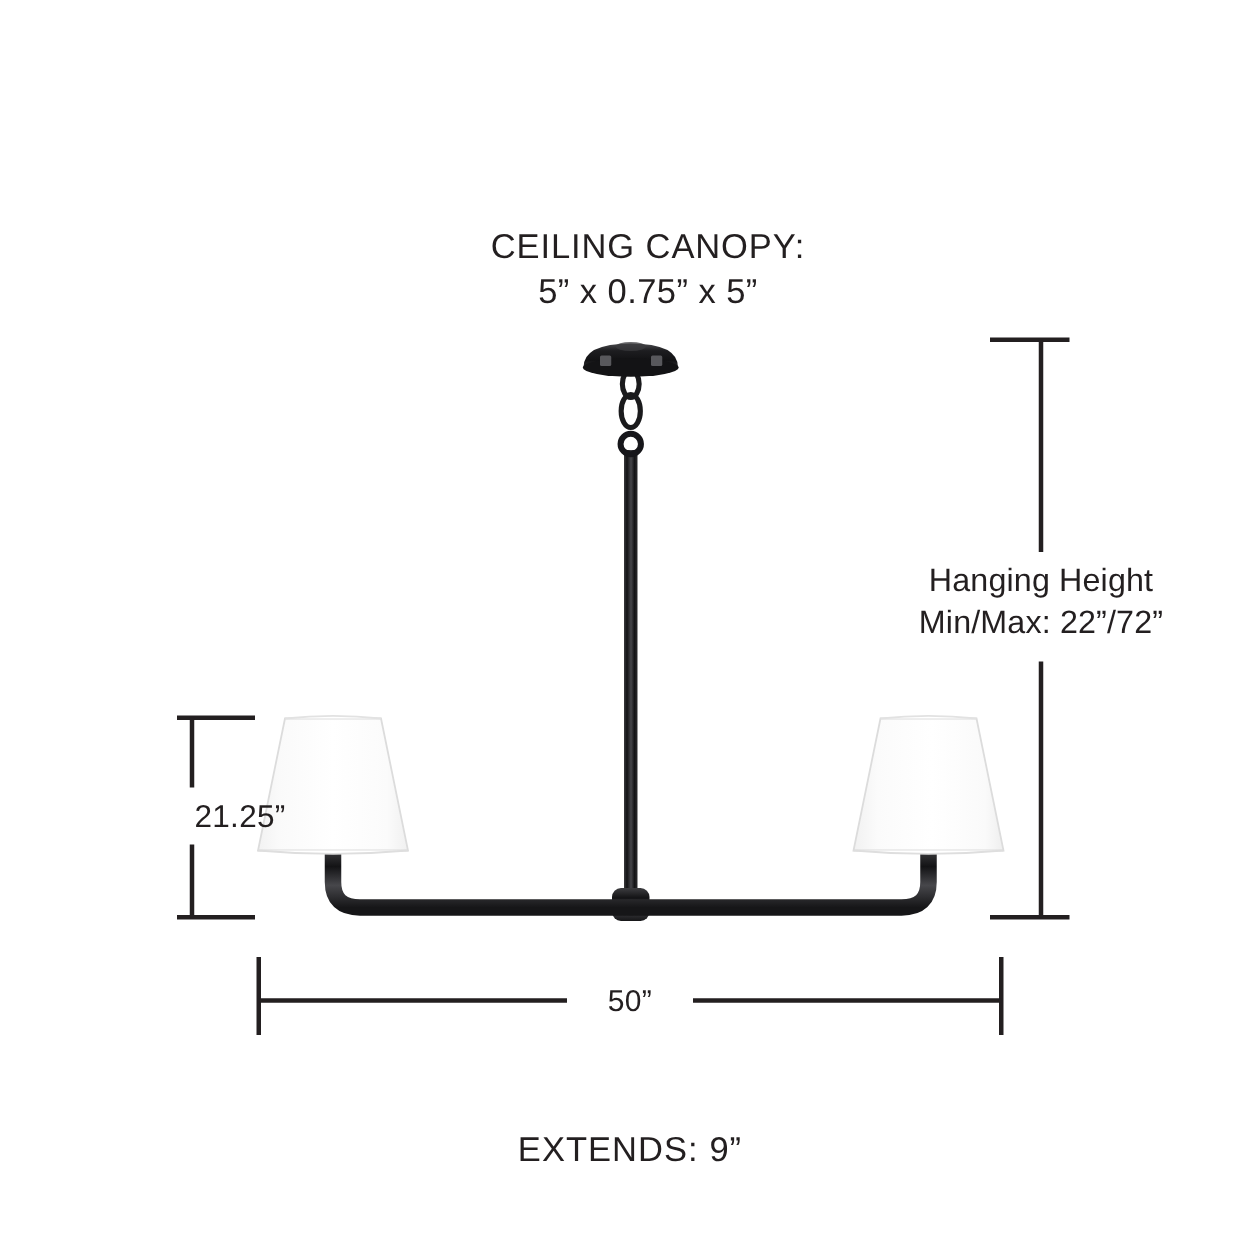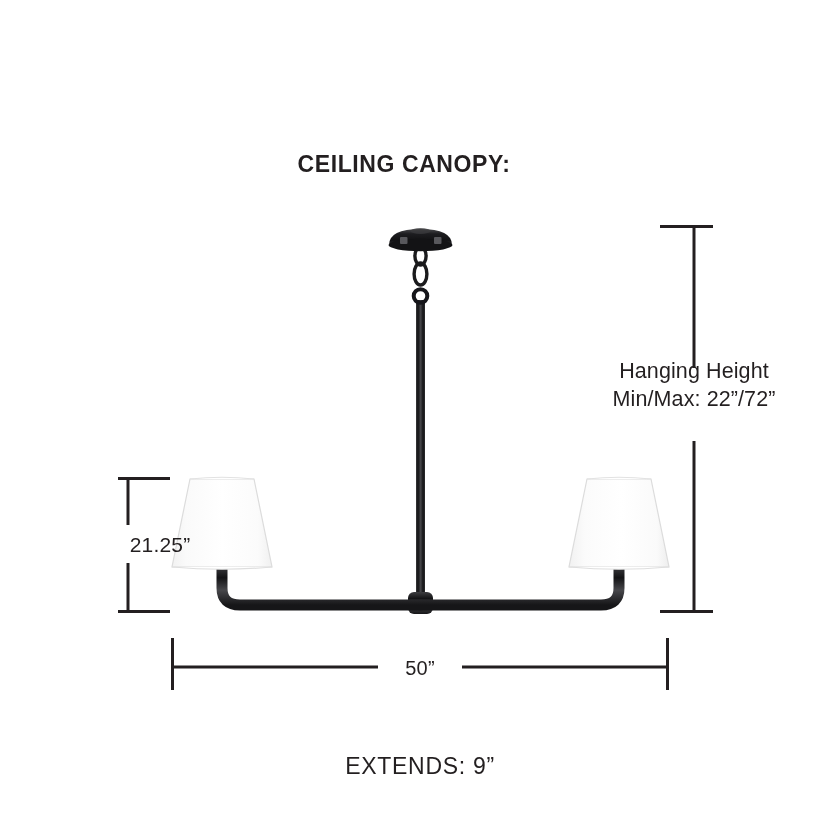--- a/index.html
+++ b/index.html
@@ -29,33 +29,32 @@
     position: absolute;
     color: #231f20;
     white-space: nowrap;
     line-height: 1.30;
   }
   .label.center {
     text-align: center;
     transform: translateX(-50%);
   }
   #canopy-label {
-    left: 404px;
+    left: 432px;
     top: 150px;
     font-size: 23px;
     letter-spacing: 0.6px;
-    font-weight: bold;
   }
   #canopy-label .line2 {
     font-size: 23px;
     letter-spacing: 0.3px;
   }
   #hanging-height-label {
     left: 694px;
-    top: 358px;
+    top: 374px;
     font-size: 21.5px;
     letter-spacing: 0.1px;
     text-align: center;
     transform: translateX(-50%);
   }
   #height-label {
     left: 128px;
     top: 531px;
     font-size: 21px;
     letter-spacing: 0.2px;
@@ -173,20 +172,21 @@
 
     <g>
       <path d="M 587 479 L 651 479 L 669 567 L 569 567 Z" fill="url(#shadeGradR)" stroke="#dcdcdc" stroke-width="1.2"></path>
       <path d="M 587 479 Q 619 475.5 651 479" fill="#ffffff" stroke="#e2e2e2" stroke-width="1.2"></path>
       <path d="M 569 567 Q 619 571.5 669 567" fill="#ffffff" stroke="#dedede" stroke-width="1.2"></path>
     </g>
   </svg>
 
   <div class="label center" id="canopy-label">
     <div>CEILING CANOPY:</div>
+    <div class="line2">5” x 0.75” x 5”</div>
   </div>
 
   <div class="label" id="hanging-height-label">
     <div>Hanging Height</div>
     <div>Min/Max: 22”/72”</div>
   </div>
 
   <div class="label" id="height-label">21.25”</div>
 
   <div class="label center" id="width-label">50”</div>

